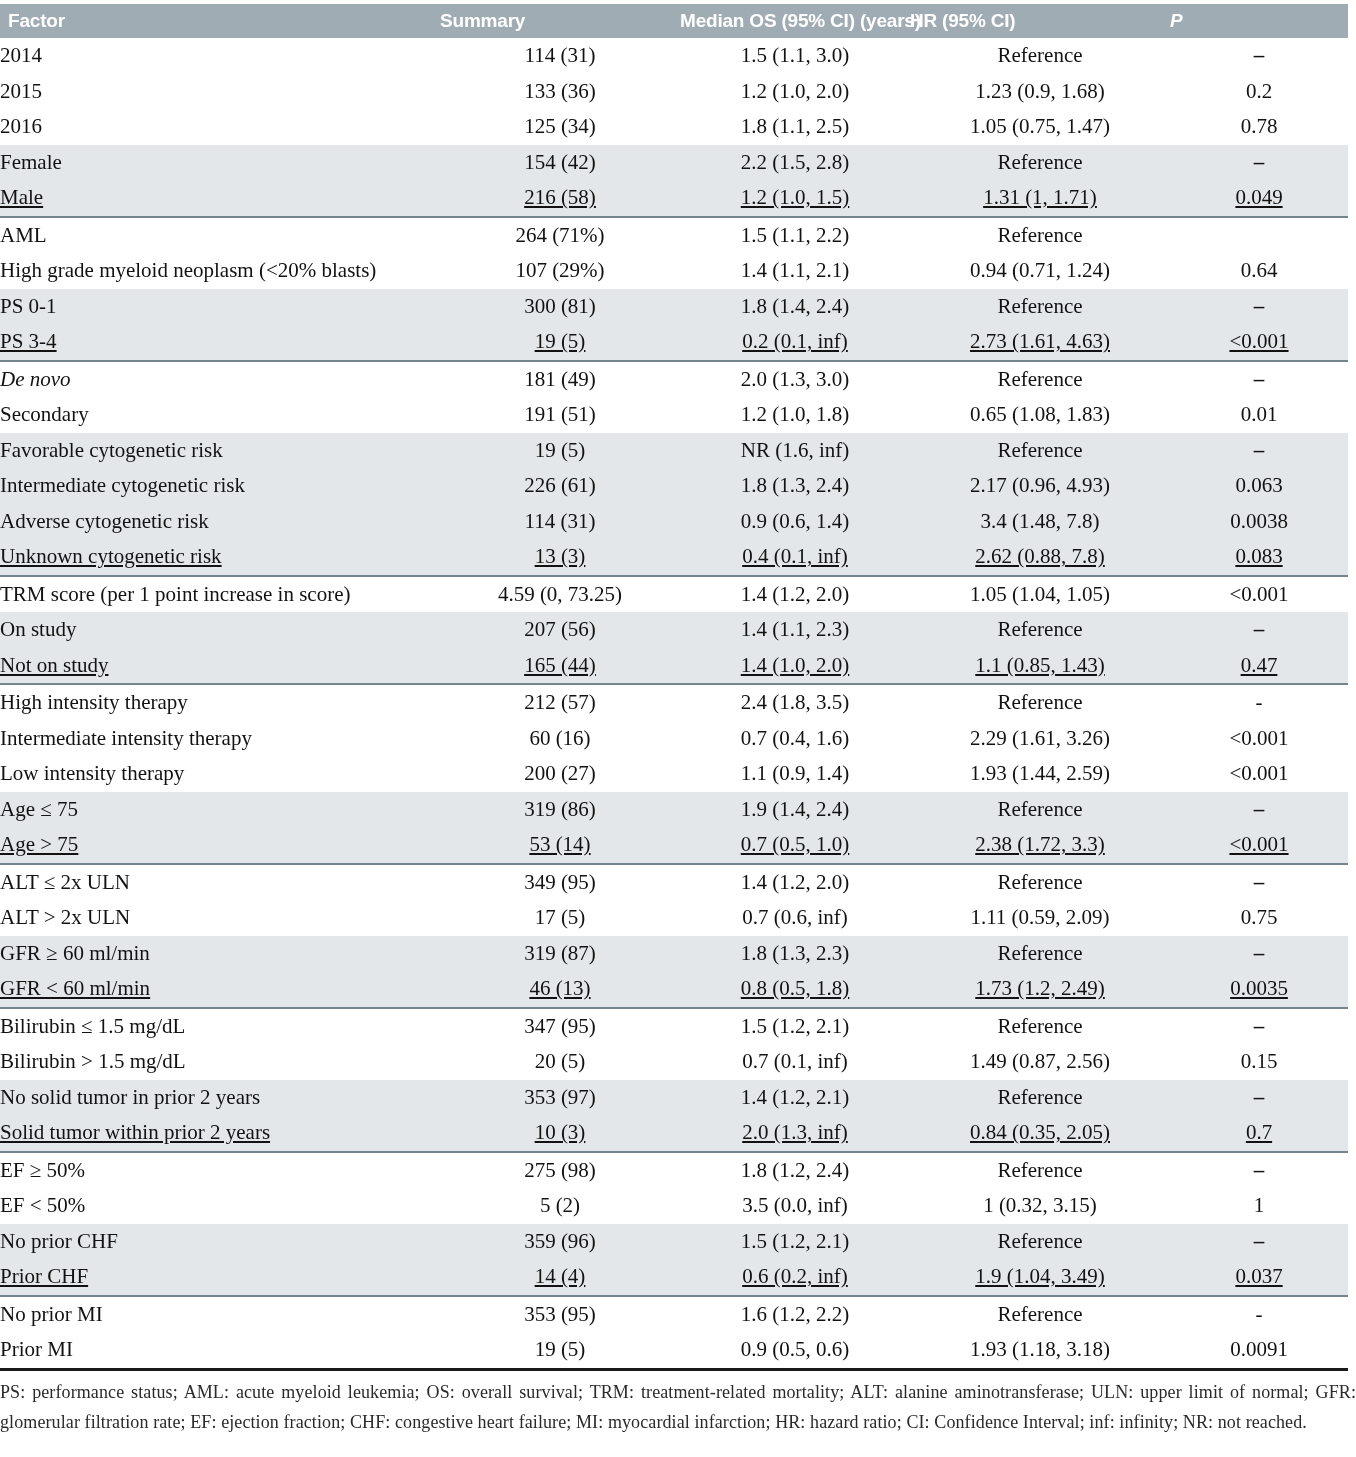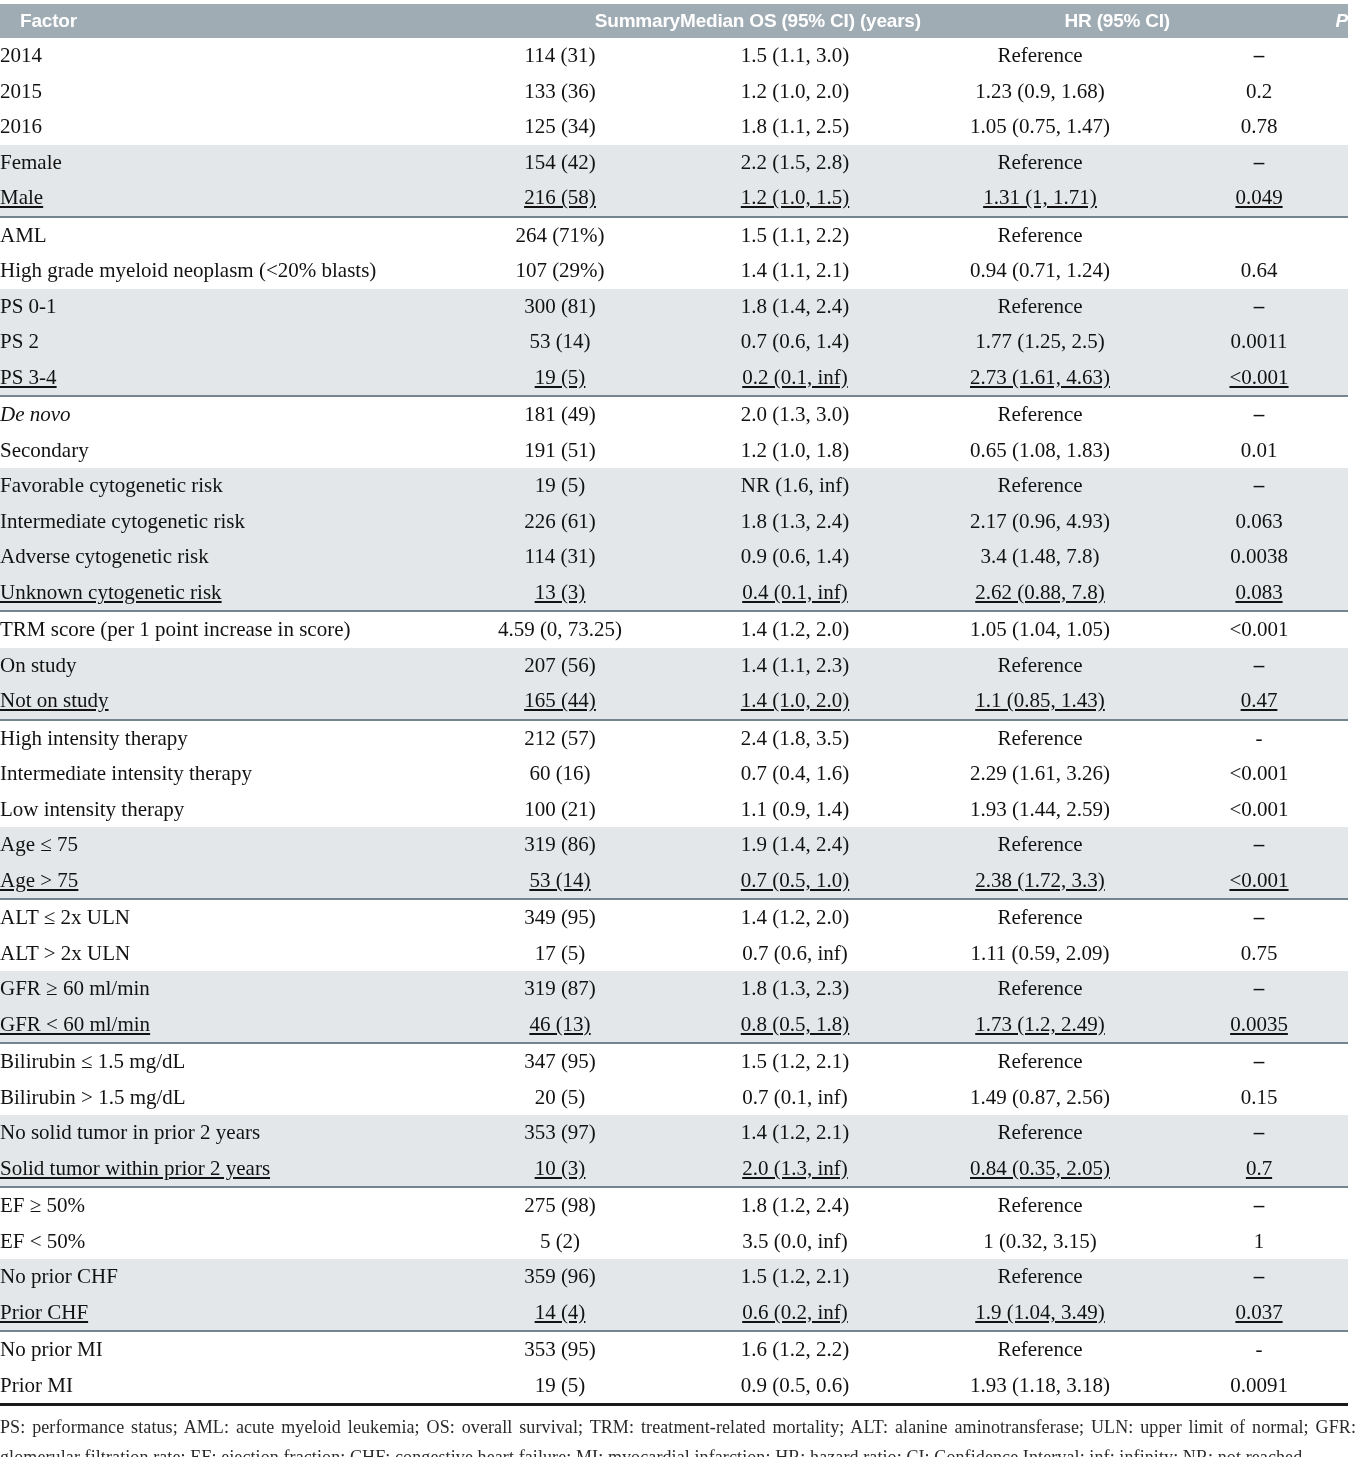--- a/index.html
+++ b/index.html
@@ -27,25 +27,25 @@
   col.c-p{width:178px;}
   thead th{
     background:var(--header-bg);
     color:#ffffff;
     font-family:"Liberation Sans",sans-serif;
     font-weight:bold;
     font-size:19px;
     letter-spacing:-0.2px;
     height:34px;
     padding:0;
-    text-align:right;
+    text-align:left;
     white-space:nowrap;
     vertical-align:middle;
   }
-  thead th.align-left{text-align:left;padding-left:20px;}
+  thead th.align-left{text-align:left;padding-left:8px;}
   thead th.italic{font-style:italic;}
   tbody td{
     font-size:21px;
     color:#121212;
     height:35.5px;
     padding:0;
     text-align:center;
     vertical-align:middle;
     white-space:nowrap;
   }
@@ -135,27 +135,20 @@
         <td>0.94 (0.71, 1.24)</td>
         <td>0.64</td>
       </tr>
       <tr class="gray">
         <td class="left">PS 0-1</td>
         <td>300 (81)</td>
         <td>1.8 (1.4, 2.4)</td>
         <td>Reference</td>
         <td class="dash">–</td>
       </tr>
-      <tr class="gray">
-        <td class="left">PS 2</td>
-        <td>53 (14)</td>
-        <td>0.7 (0.6, 1.4)</td>
-        <td>1.77 (1.25, 2.5)</td>
-        <td>0.0011</td>
-      </tr>
       <tr class="gray group-end">
         <td class="left">PS 3-4</td>
         <td>19 (5)</td>
         <td>0.2 (0.1, inf)</td>
         <td>2.73 (1.61, 4.63)</td>
         <td>&lt;0.001</td>
       </tr>
       <tr class="white">
         <td class="left italic">De novo</td>
         <td>181 (49)</td>
@@ -228,21 +221,21 @@
       </tr>
       <tr class="white">
         <td class="left">Intermediate intensity therapy</td>
         <td>60 (16)</td>
         <td>0.7 (0.4, 1.6)</td>
         <td>2.29 (1.61, 3.26)</td>
         <td>&lt;0.001</td>
       </tr>
       <tr class="white">
         <td class="left">Low intensity therapy</td>
-        <td>100 (21)</td>
+        <td>200 (27)</td>
         <td>1.1 (0.9, 1.4)</td>
         <td>1.93 (1.44, 2.59)</td>
         <td>&lt;0.001</td>
       </tr>
       <tr class="gray">
         <td class="left">Age ≤ 75</td>
         <td>319 (86)</td>
         <td>1.9 (1.4, 2.4)</td>
         <td>Reference</td>
         <td class="dash">–</td>

